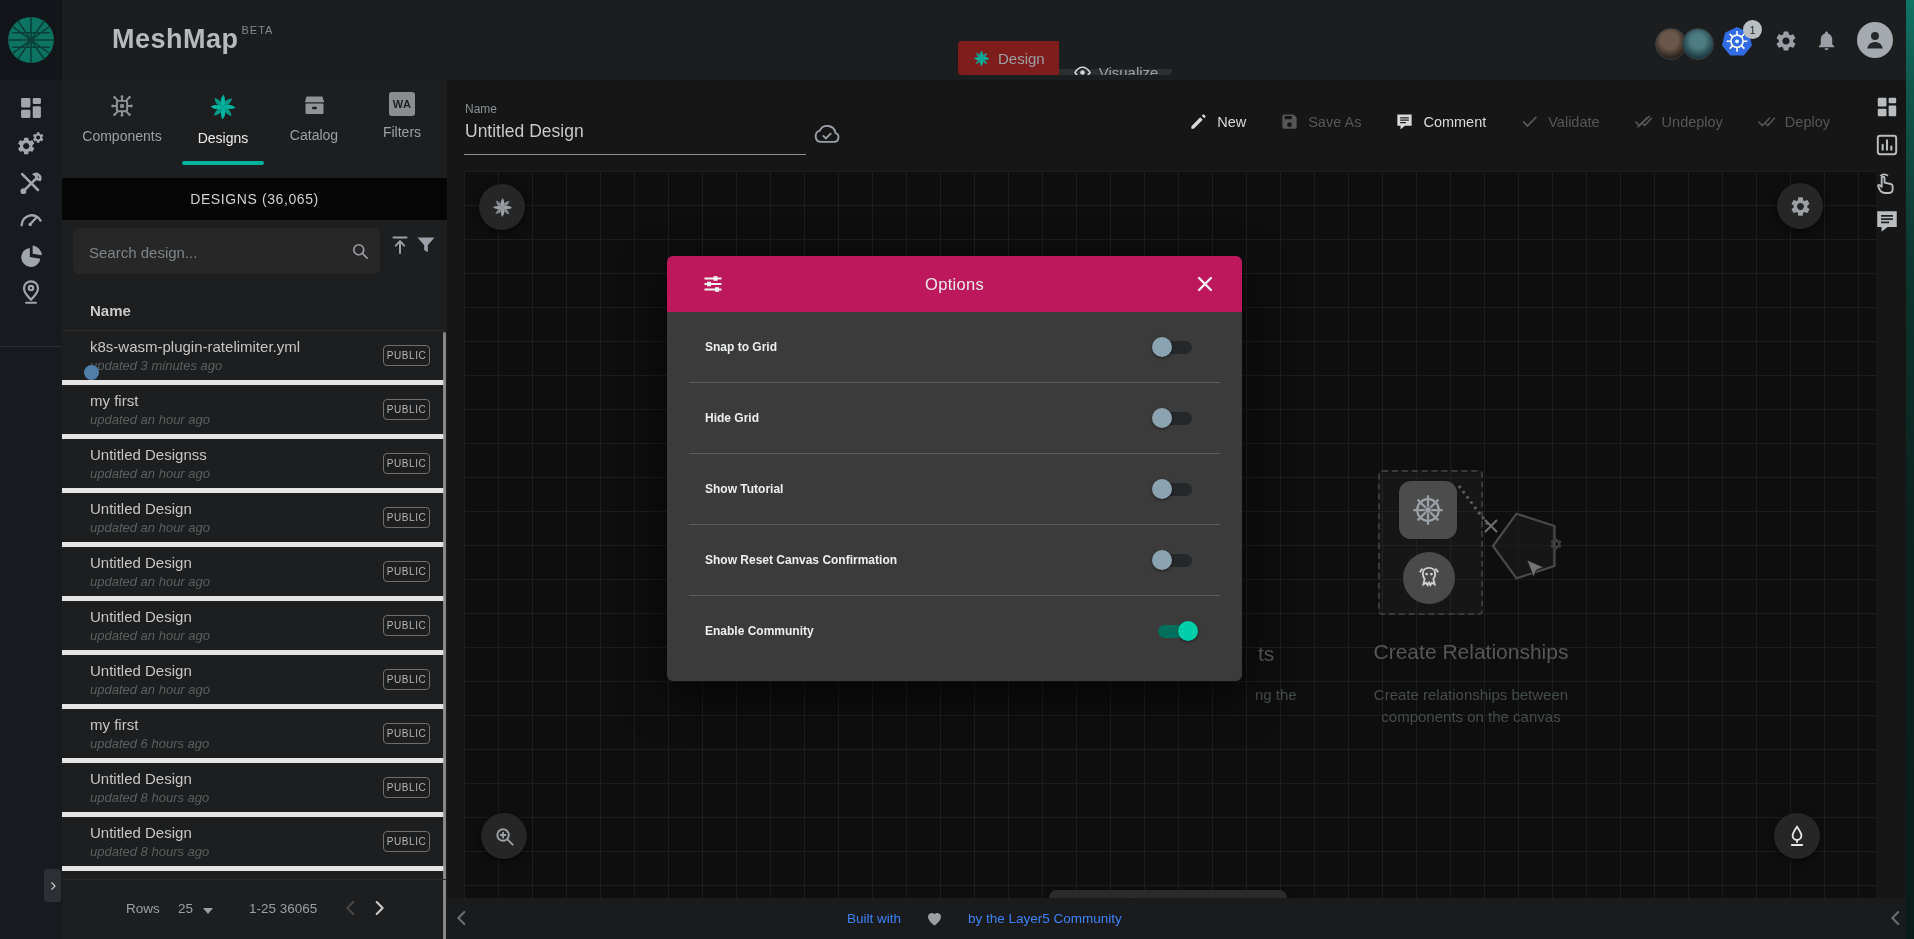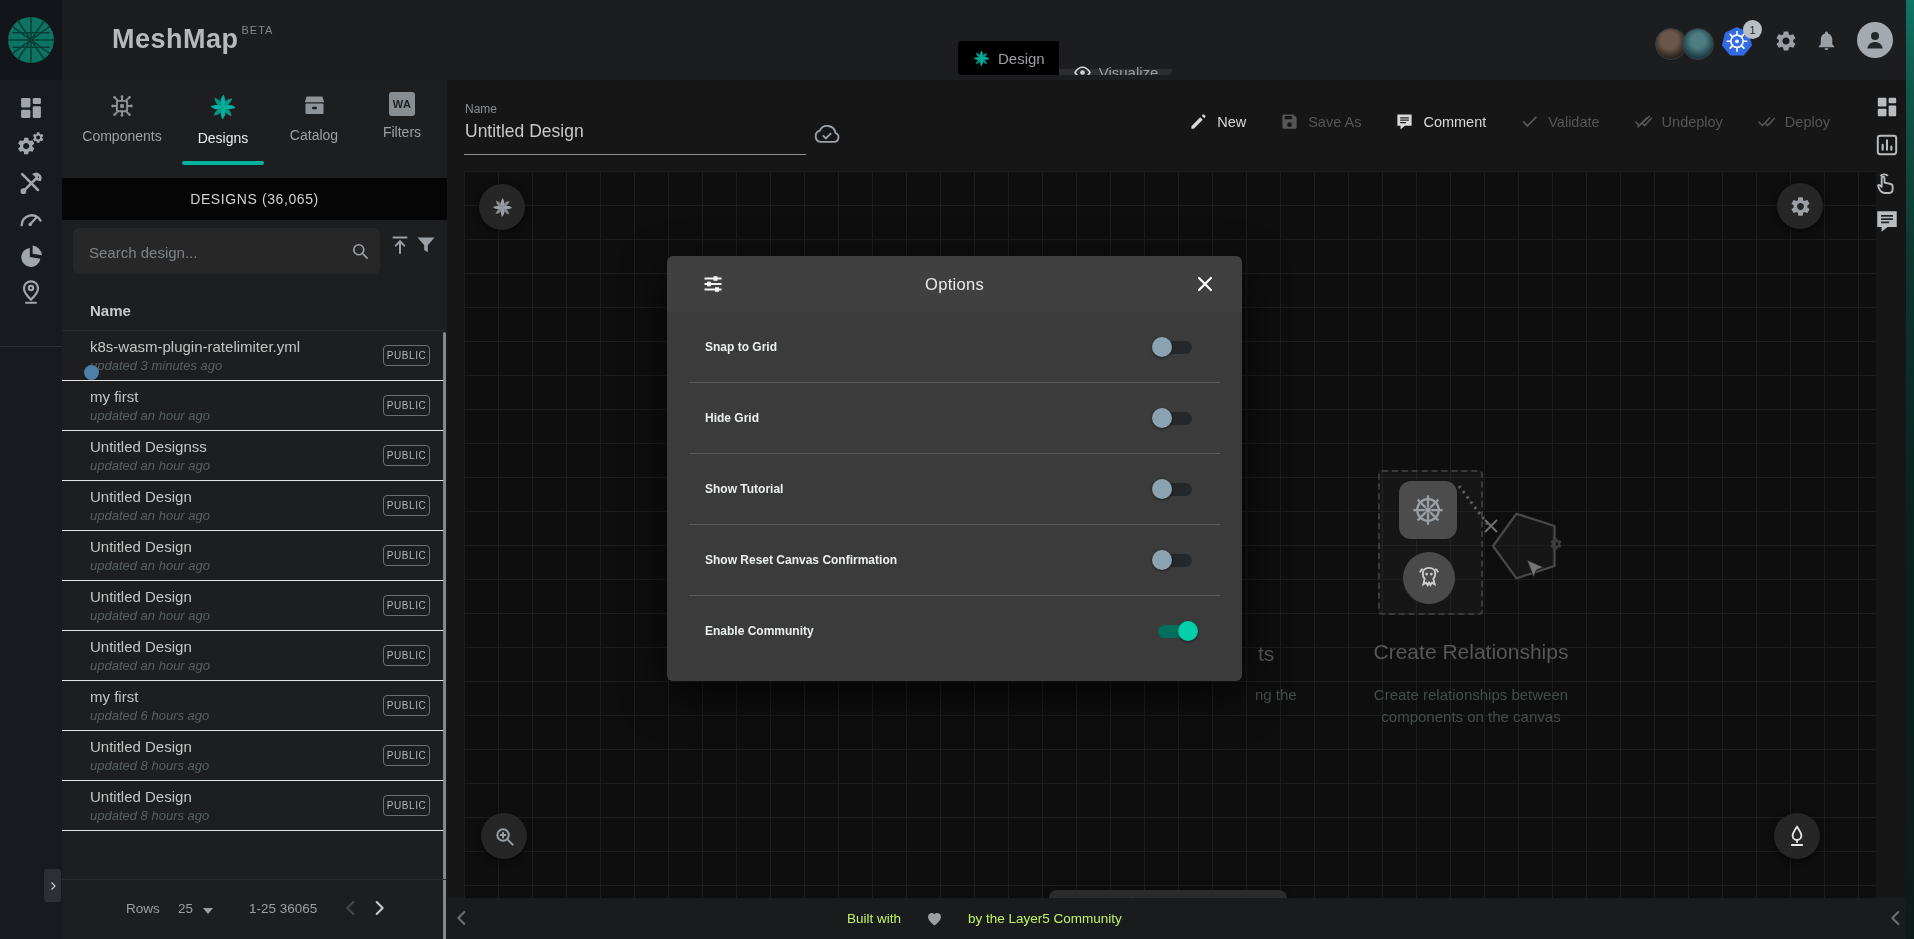--- a/index.html
+++ b/index.html
@@ -7,21 +7,21 @@
        font-family:"Liberation Sans",sans-serif;-webkit-font-smoothing:antialiased;}
   svg.ic{fill:currentColor;display:block;}
 
   
   .header{position:absolute;left:0;top:0;width:1914px;height:80px;background:#1c1d1e;border-bottom:1px solid #17433b;}
   .logo-box{position:absolute;left:0;top:0;width:62px;height:80px;background:#121519;display:flex;align-items:center;justify-content:center;}
   .app-title{position:absolute;left:112px;top:24px;font-size:27px;font-weight:700;color:#b7babc;letter-spacing:.5px;}
   .app-title sup{font-size:11px;font-weight:400;color:#83888b;letter-spacing:1px;margin-left:3px;vertical-align:14px;}
   .mode-tabs{position:absolute;left:958px;top:41px;height:34px;display:flex;border-radius:4px;overflow:hidden;}
   .mode-tab{display:flex;align-items:center;gap:7px;padding:0 14px;font-size:15px;color:#9aa0a4;cursor:pointer;}
-  .mode-tab.design{background:#000000;}
+  .mode-tab.design{background:#7f1d1d;}
   .mode-tab.visualize{background:#2d2e30;margin-top:28px;}
   .avatar-photo{position:absolute;width:30px;height:30px;border-radius:50%;border:1px solid #3a3e42;top:28px;}
   .av1{left:1655px;background:radial-gradient(circle at 45% 38%,#6b584a 0 34%,#241d18 75%);}
   .av2{left:1682px;background:radial-gradient(circle at 50% 40%,#4d7d82 0 30%,#16323a 78%);}
   .k8s-ctx{position:absolute;left:1722px;top:26px;width:30px;height:30px;color:#fff;}
   .ctx-badge{position:absolute;left:1743px;top:20px;width:19px;height:19px;border-radius:50%;background:#b9bfc2;color:#26292b;
              font-size:11px;display:flex;align-items:center;justify-content:center;}
   .hdr-icon{position:absolute;color:#9aa0a6;cursor:pointer;}
   .user-avatar{position:absolute;left:1857px;top:22px;width:36px;height:36px;border-radius:50%;background:#a4aab0;color:#25282b;
                display:flex;align-items:center;justify-content:center;}
@@ -49,21 +49,21 @@
   .search-row{position:absolute;left:0;top:140px;width:385px;height:62px;}
   .search-field{position:absolute;left:11px;top:8px;width:307px;height:46px;background:#272727;border-radius:6px;}
   .search-field input{position:absolute;left:14px;top:0;width:250px;height:46px;background:transparent;border:none;outline:none;
                       color:#cfcfcf;font-size:15px;font-family:inherit;}
   .search-field input::placeholder{color:#7e8488;}
   .search-glass{position:absolute;right:10px;top:13px;width:20px;height:20px;color:#9aa0a6;}
   .sr-icon{position:absolute;top:13px;width:24px;height:24px;color:#9aa0a6;cursor:pointer;}
   .list-header{position:absolute;left:28px;top:222px;font-size:15px;font-weight:700;color:#c9c9c9;}
   .list-sep-top{position:absolute;left:0;top:250px;width:382px;height:1px;background:#2b2b2b;}
   .rows{position:absolute;left:0;top:251px;width:382px;}
-  .design-row{position:relative;height:49px;border-bottom:1px solid #e5e5e5;cursor:pointer;}
+  .design-row{position:relative;height:49px;border-bottom:5px solid #e5e5e5;cursor:pointer;}
   .row-name{position:absolute;left:28px;top:7px;font-size:15px;color:#c6c6c6;}
   .row-upd{position:absolute;left:28px;top:27px;font-size:13px;font-style:italic;color:#57615f;}
   .row-badge{position:absolute;right:14px;top:14px;width:45px;height:19px;border:1px solid #6e6e6e;border-radius:4px;
              color:#b5b5b5;font-size:10px;letter-spacing:.6px;display:flex;align-items:center;justify-content:center;}
   .row-avatar-dot{position:absolute;left:22px;top:34px;width:15px;height:15px;border-radius:50%;background:#4f7ea9;z-index:2;}
   .scroll-thumb{position:absolute;left:381px;top:252px;width:3px;height:650px;background:#9a9a9a;border-radius:2px;opacity:.85;}
   .pagination{position:absolute;left:0;top:799px;width:385px;height:60px;border-top:1px solid #2b2b2b;color:#9aa0a4;font-size:13.5px;}
   .pg{position:absolute;top:21px;}
   .pg-caret{position:absolute;top:28px;width:0;height:0;border-left:5px solid transparent;border-right:5px solid transparent;border-top:6px solid #9aa0a6;}
   .pg-chev{position:absolute;top:17px;width:22px;height:22px;cursor:pointer;}
@@ -98,37 +98,37 @@
                display:flex;align-items:center;justify-content:center;color:#cfcfcf;}
   .rel-svg{position:absolute;left:993px;top:305px;}
   .ob-heading{position:absolute;left:877px;top:469px;width:260px;text-align:center;font-size:21px;color:#575757;}
   .ob-cap{position:absolute;left:877px;top:513px;width:260px;text-align:center;font-size:15px;line-height:22px;color:#454d4c;}
   .frag-heading{position:absolute;left:794px;top:471px;font-size:21px;color:#575757;}
   .frag-cap{position:absolute;left:791px;top:515px;font-size:15px;color:#454d4c;}
 
   
   .modal{position:absolute;left:667px;top:256px;width:575px;height:425px;border-radius:6px;overflow:hidden;
          box-shadow:0 14px 44px rgba(0,0,0,.65);}
-  .modal-hdr{position:relative;height:56px;background:#404040;display:flex;align-items:center;}
+  .modal-hdr{position:relative;height:56px;background:#be185d;display:flex;align-items:center;}
   .modal-hdr .mtitle{position:absolute;left:0;width:100%;text-align:center;font-size:16.5px;color:#eaeaea;letter-spacing:.3px;}
   .m-sliders{position:absolute;left:34px;top:16px;width:24px;height:24px;color:#f2f2f2;}
   .m-close{position:absolute;right:26px;top:17px;width:22px;height:22px;color:#fff;cursor:pointer;}
   .modal-body{background:#3b3b3b;height:369px;}
   .opt-row{height:70px;display:flex;align-items:center;justify-content:space-between;padding:0 44px 0 38px;cursor:default;}
   .opt-label{font-size:12px;color:#eceff0;font-weight:bold;}
   .opt-sep{height:1px;background:#5b5b5b;margin:0 22px;}
   .switch{position:relative;width:46px;height:22px;cursor:pointer;flex:0 0 auto;}
   .switch .track{position:absolute;left:6px;top:5px;width:34px;height:13px;border-radius:7px;background:#25282a;}
   .switch .knob{position:absolute;left:0;top:1px;width:20px;height:20px;border-radius:50%;background:#8ba3b0;box-shadow:0 1px 3px rgba(0,0,0,.5);}
   .switch.on .track{background:#00705c;}
   .switch.on .knob{left:26px;background:#00cfa9;}
 
   
   .footer{position:absolute;left:447px;top:898px;width:1467px;height:41px;background:#1a1b1c;}
-  .footer-center{position:absolute;left:400px;top:0;height:41px;display:flex;align-items:center;gap:24px;color:#bef264;font-size:13.5px;}
+  .footer-center{position:absolute;left:400px;top:0;height:41px;display:flex;align-items:center;gap:24px;color:#3b82f6;font-size:13.5px;}
   .heart{width:19px;height:19px;color:#9a9fa1;}
   .foot-chev{position:absolute;top:6px;width:22px;height:28px;color:#6a6f71;cursor:pointer;}
 </style>
 </head>
 <body>
 
 <svg width="0" height="0" style="position:absolute">
  <defs>
   <symbol id="sym-gear" viewBox="0 0 24 24">
         <path d="M19.14 12.94c.04-.3.06-.61.06-.94s-.02-.64-.07-.94l2.03-1.58c.18-.14.23-.41.12-.61l-1.92-3.32c-.12-.22-.37-.29-.59-.22l-2.39.96c-.5-.38-1.03-.7-1.62-.94l-.36-2.54c-.04-.24-.24-.41-.48-.41h-3.84c-.24 0-.43.17-.47.41l-.36 2.54c-.59.24-1.13.57-1.62.94l-2.39-.96c-.22-.08-.47 0-.59.22L2.74 8.87c-.12.21-.08.47.12.61l2.03 1.58c-.05.3-.09.63-.09.94s.02.64.07.94l-2.03 1.58c-.18.14-.23.41-.12.61l1.92 3.32c.12.22.37.29.59.22l2.39-.96c.5.38 1.03.7 1.62.94l.36 2.54c.05.24.24.41.48.41h3.84c.24 0 .44-.17.47-.41l.36-2.54c.59-.24 1.13-.56 1.62-.94l2.39.96c.22.08.47 0 .59-.22l1.92-3.32c.12-.22.07-.47-.12-.61l-2.01-1.58zM12 15.6c-1.98 0-3.6-1.62-3.6-3.6s1.62-3.6 3.6-3.6 3.6 1.62 3.6 3.6-1.62 3.6-3.6 3.6z"></path>

